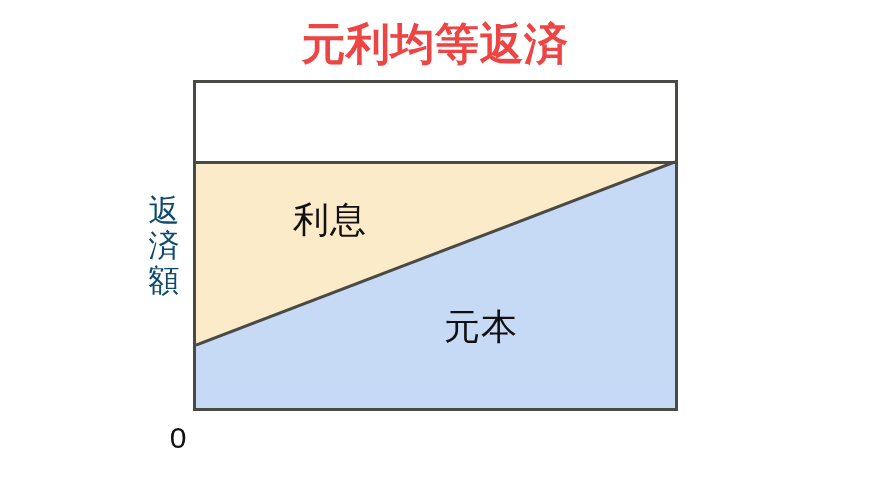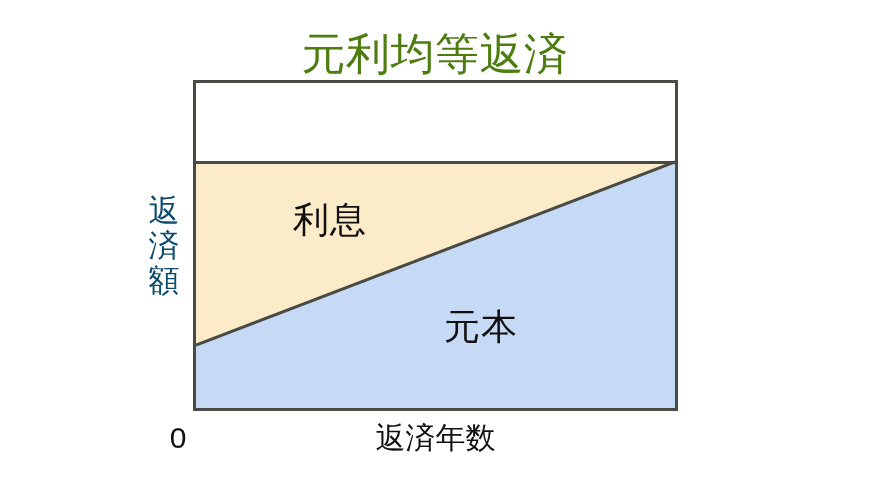--- a/index.html
+++ b/index.html
@@ -23,25 +23,24 @@
 
   
   #chart-title {
     position: absolute;
     left: 0;
     top: 18px;
     width: 870px;
     text-align: center;
     font-size: 44px;
     line-height: 52px;
-    font-weight: 400;
+    font-weight: 700;
     letter-spacing: 0.5px;
-    color: #4d7c0f;
+    color: #ef4444;
     white-space: nowrap;
-    margin-top: 10px;
   }
 
   
   #plot-area {
     position: absolute;
     left: 193px;
     top: 80px;
     width: 485px;
     height: 331px;
     box-sizing: border-box;
@@ -136,15 +135,14 @@
 
     <div class="region-label" id="label-principal">元本</div>
 
     <div class="region-label" id="label-interest">利息</div>
   </div>
 
   <div id="y-axis-label">返済額</div>
 
   <div id="x-axis-origin">0</div>
 
-  <div id="x-axis-label">返済年数</div>
 
 </div>
 
 </body></html>

